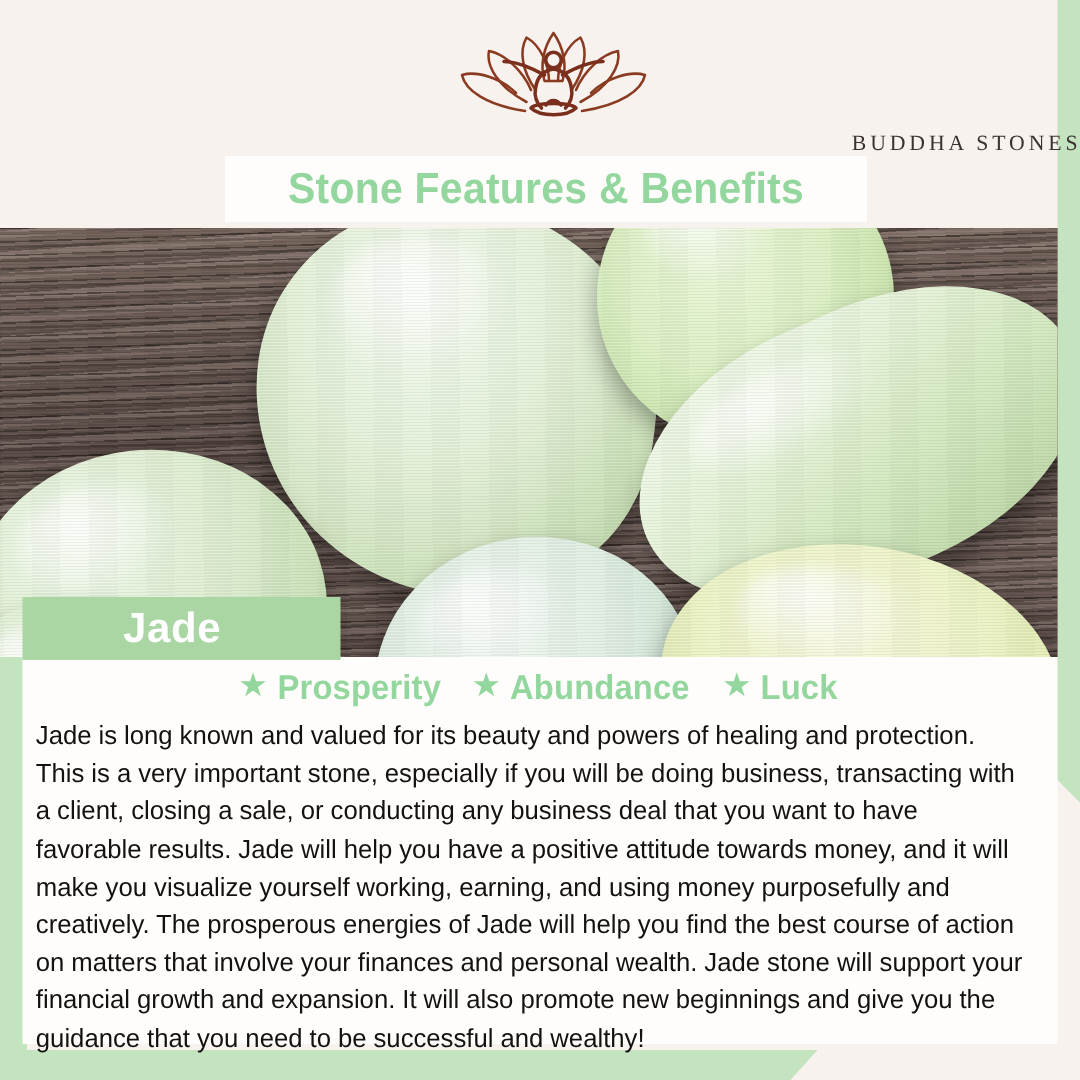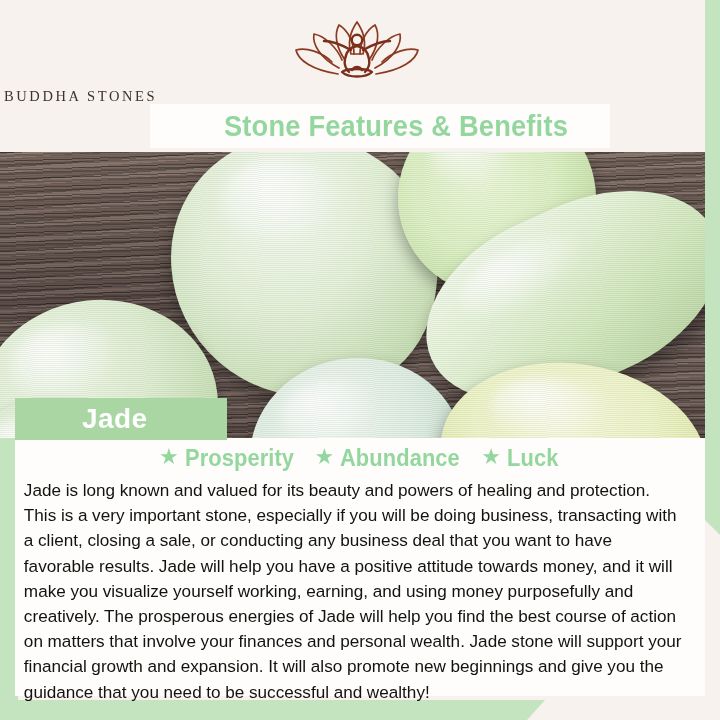--- a/index.html
+++ b/index.html
@@ -25,33 +25,33 @@
     top:388px;left:0;width:18px;height:332px;
     clip-path:polygon(0 0,100% 18px,100% 100%,0 100%);
   }
   #ribbon-bottom{
     bottom:0;left:0;width:545px;height:20px;
     clip-path:polygon(0 0,100% 0,calc(100% - 18px) 100%,0 100%);
   }
 
   
   #header{position:absolute;top:0;left:0;width:705px;height:152px;background:#f7f2ed;}
-  #logo-block{position:absolute;top:14px;left:4px;width:705px;text-align:left;}
+  #logo-block{position:absolute;top:14px;left:16px;width:705px;text-align:right;}
   #logo-mark{display:block;margin:0 auto;}
   #logo-wordmark{
     display:block;margin:2px auto 0;
     font-family:"Liberation Serif","DejaVu Serif",serif;
     font-size:14.5px;letter-spacing:2.6px;color:#3b3330;
     font-weight:400;
   }
 
   
   #title-band{
     position:absolute;top:104px;left:150px;width:428px;height:44px;
-    background:#fffdfb;display:flex;align-items:center;justify-content:center;padding-left:32px;
+    background:#fffdfb;display:flex;align-items:center;justify-content:center;
   }
   #title-text{
     font-family:"Liberation Sans Narrow","Liberation Sans",sans-serif;
     font-weight:bold;font-size:29px;color:#93d79e;
     letter-spacing:.2px;white-space:nowrap;
     transform:scaleX(.94);transform-origin:center;
   }
 
   
   #photo{

